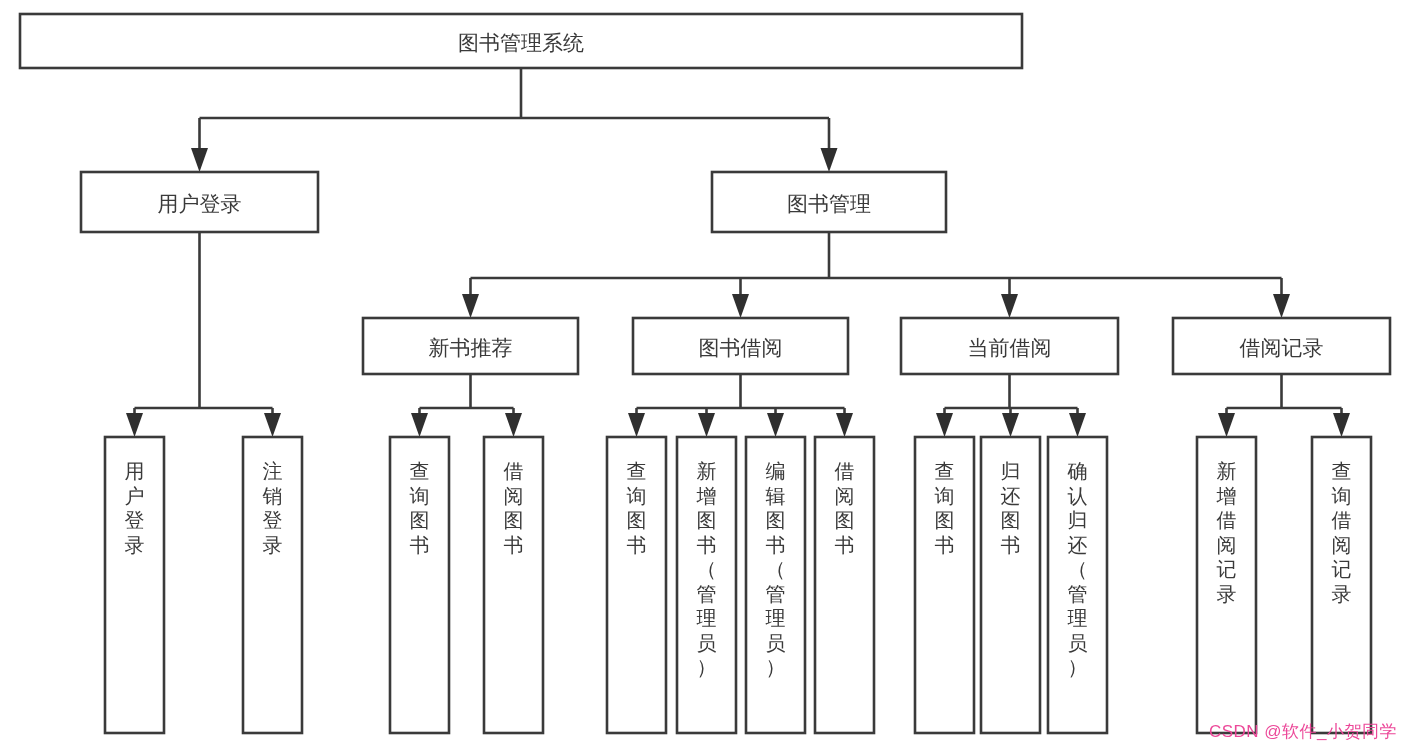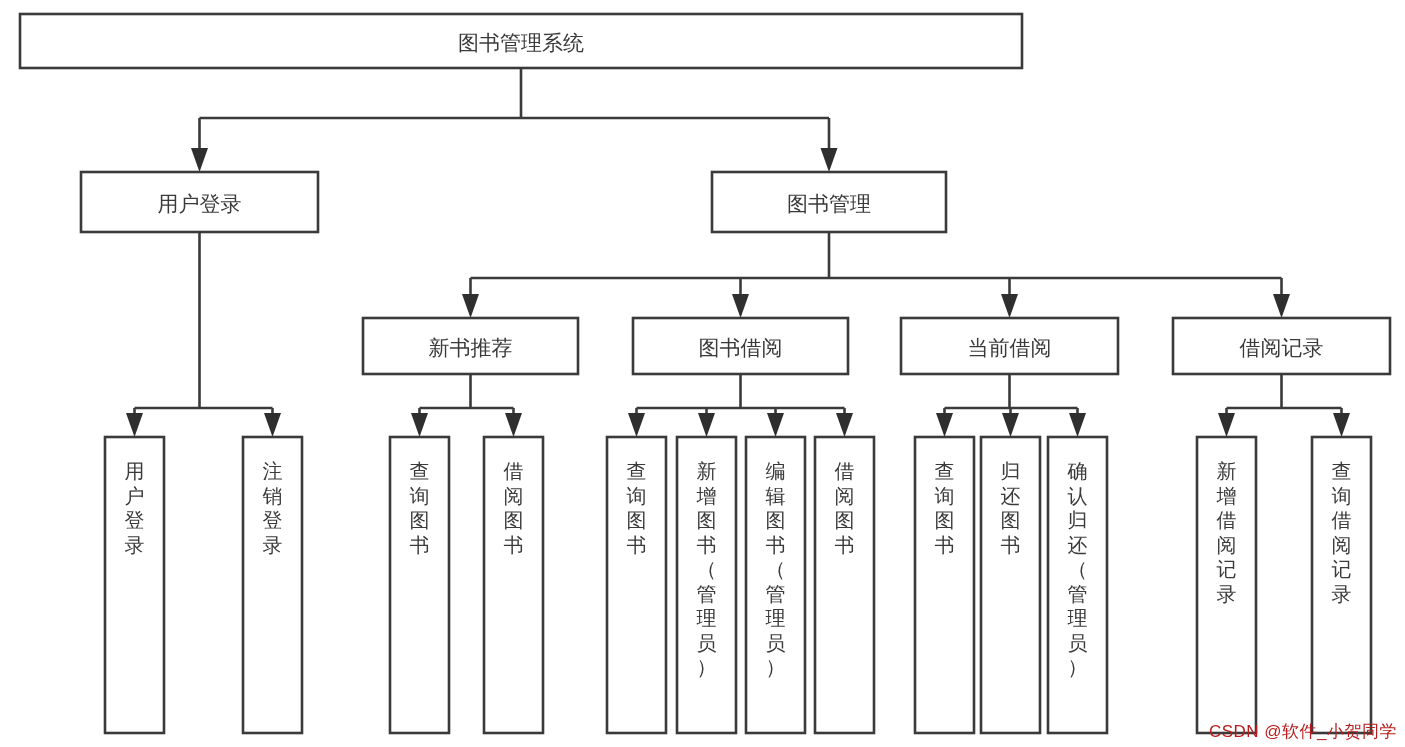--- a/index.html
+++ b/index.html
@@ -56,21 +56,21 @@
   .arrow-head {
     fill: #2f2f2f;
     stroke: none;
   }
   .watermark {
     position: absolute;
     right: 8px;
     bottom: 4px;
     font-family: "Liberation Sans", "DejaVu Sans", sans-serif;
     font-size: 17px;
-    color: #b91c1c;
+    color: #ec4899;
     letter-spacing: 0.5px;
     white-space: nowrap;
     user-select: none;
   }
 </style>
 </head>
 <body>
 
 <div id="canvas-wrap">
 

